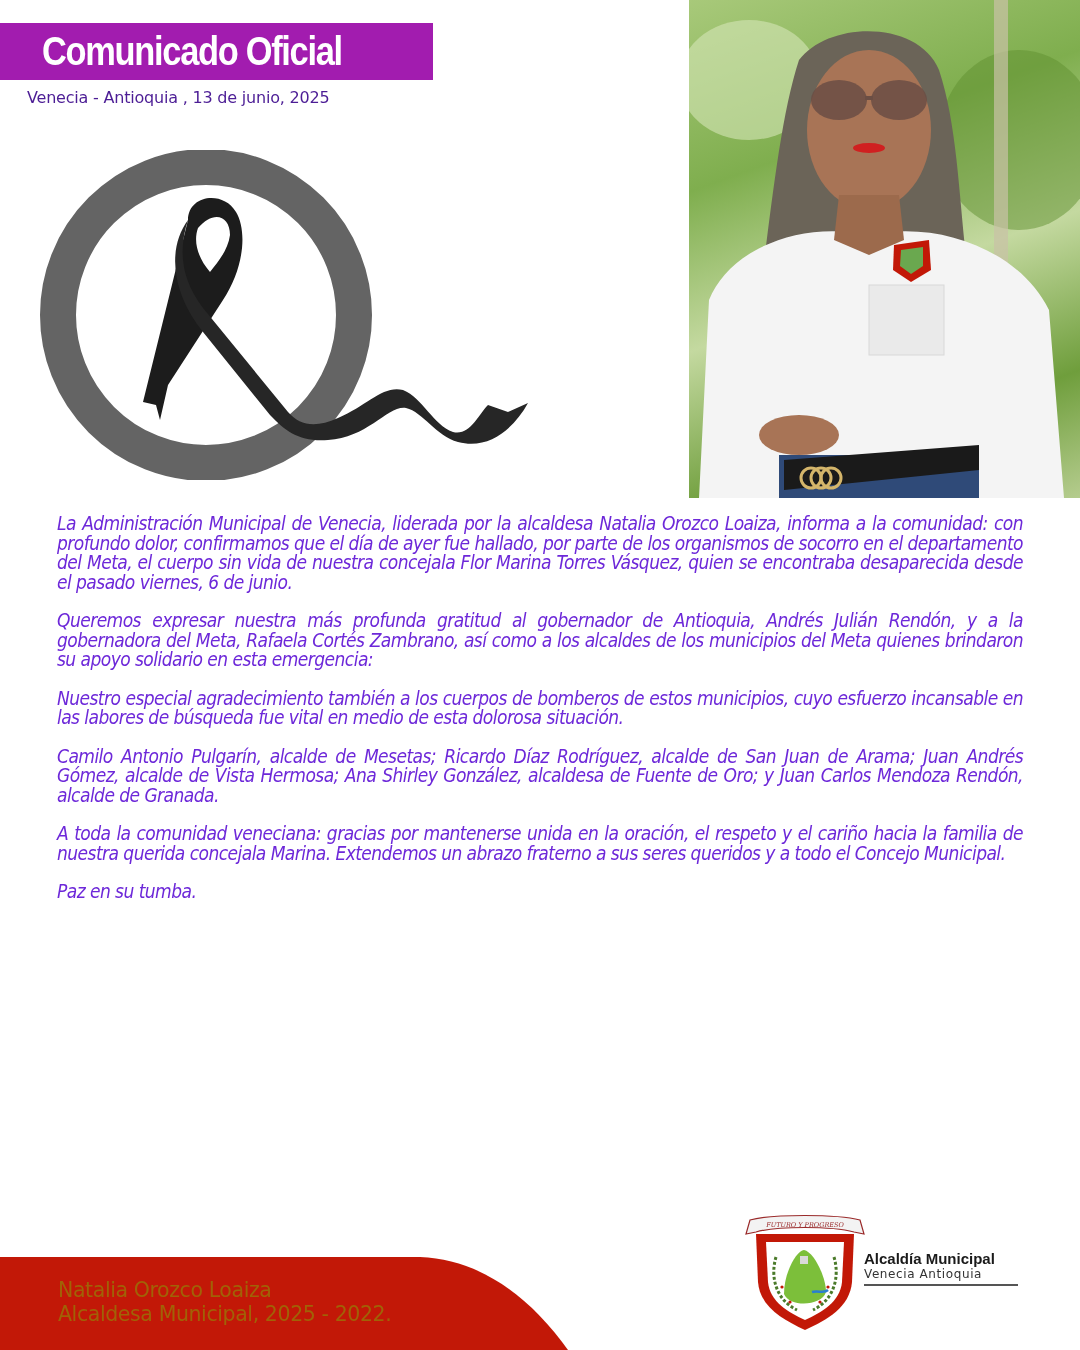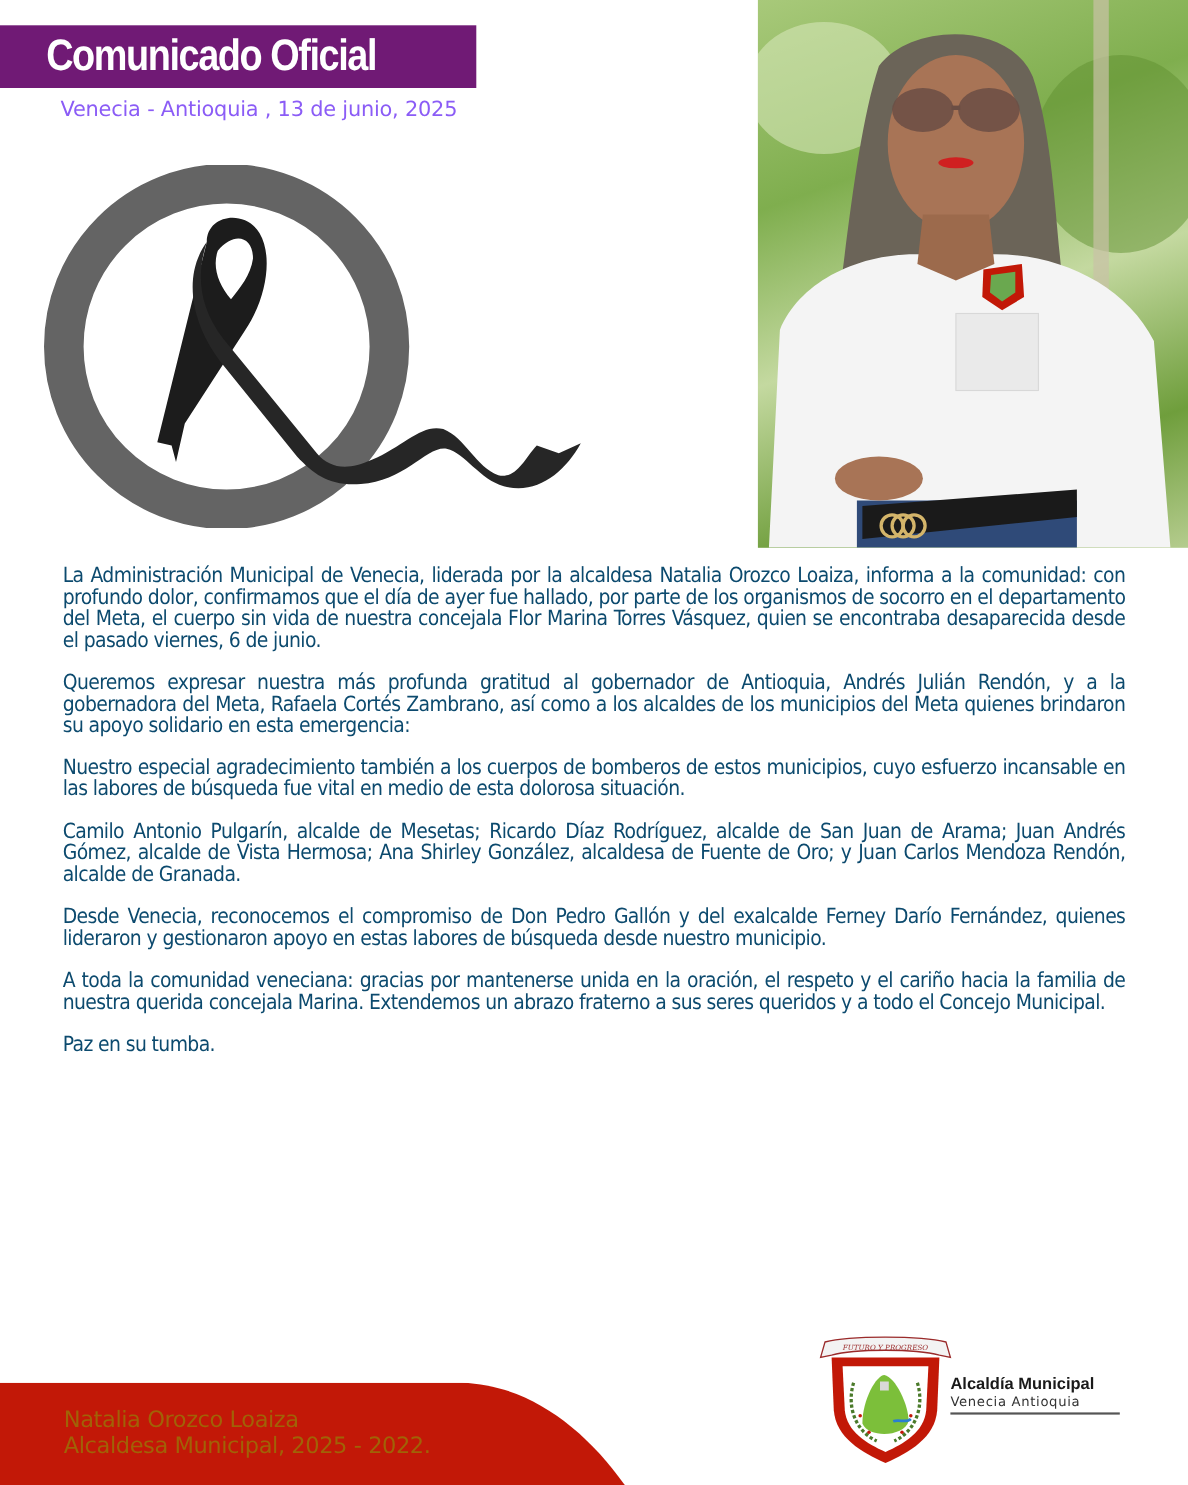--- a/index.html
+++ b/index.html
@@ -1,43 +1,43 @@
 <!DOCTYPE html>
 <html><head>
 <meta charset="utf-8">
 <style>
   * { box-sizing: border-box; margin: 0; padding: 0; }
   html, body { width: 1080px; height: 1350px; background: #ffffff; overflow: hidden; }
   body { position: relative; font-family: "DejaVu Sans", sans-serif; color: #1a1a1a; }
 
   .title-bar {
     position: absolute; left: 0; top: 23px; width: 433px; height: 57px;
-    background: #701a75; display: flex; align-items: center; padding-left: 42px;
+    background: #a21caf; display: flex; align-items: center; padding-left: 42px;
   }
   .title-text {
     font-family: "Liberation Sans", sans-serif; font-weight: 700; font-size: 40px;
     color: #ffffff; letter-spacing: -1.5px; transform: scaleX(0.86); transform-origin: left center;
     white-space: nowrap;
   }
   .dateline {
-    position: absolute; left: 55px; top: 88px; font-size: 19px; color: #8b5cf6; white-space: nowrap;
+    position: absolute; left: 27px; top: 88px; font-size: 16px; color: #4c1d95; white-space: nowrap;
     font-family: "DejaVu Sans", sans-serif; letter-spacing: -0.2px;
   }
 
   .ribbon-graphic { position: absolute; left: 38px; top: 150px; width: 520px; height: 330px; }
 
   .photo {
     position: absolute; left: 689px; top: 0; width: 391px; height: 498px; overflow: hidden;
     background: linear-gradient(160deg, #a8c97a 0%, #7fae4e 30%, #c4d9a0 55%, #6f9e3c 80%, #b5cc8e 100%);
   }
 
   .body-text {
     position: absolute; left: 57px; top: 514px; width: 966px;
     font-family: "DejaVu Sans Condensed", "DejaVu Sans", sans-serif;
-    font-size: 19px; line-height: 19.5px; color: #0c4a6e; letter-spacing: -0.55px;
+    font-size: 19px; line-height: 19.5px; color: #6d28d9; letter-spacing: -0.55px; font-style: italic;
   }
   .para { text-align: justify; margin-bottom: 19px; }
   .para.left { text-align: left; }
 
   .signature-shape { position: absolute; left: 0; top: 1257px; width: 570px; height: 93px; }
   .signature {
     position: absolute; left: 58px; top: 1278px; color: #a16207; font-size: 20.5px; line-height: 24px;
     letter-spacing: -0.4px; font-family: "DejaVu Sans", sans-serif;
   }
 
@@ -97,21 +97,20 @@
 
     <ellipse cx="110" cy="435" rx="40" ry="20" fill="#a87456"></ellipse>
   </svg>
 </div>
 
 <div class="body-text">
   <p class="para">La Administración Municipal de Venecia, liderada por la alcaldesa Natalia Orozco Loaiza, informa a la comunidad: con profundo dolor, confirmamos que el día de ayer fue hallado, por parte de los organismos de socorro en el departamento del Meta, el cuerpo sin vida de nuestra concejala Flor Marina Torres Vásquez, quien se encontraba desaparecida desde el pasado viernes, 6 de junio.</p>
   <p class="para">Queremos expresar nuestra más profunda gratitud al gobernador de Antioquia, Andrés Julián Rendón, y a la gobernadora del Meta, Rafaela Cortés Zambrano, así como a los alcaldes de los municipios del Meta quienes brindaron su apoyo solidario en esta emergencia:</p>
   <p class="para">Nuestro especial agradecimiento también a los cuerpos de bomberos de estos municipios, cuyo esfuerzo incansable en las labores de búsqueda fue vital en medio de esta dolorosa situación.</p>
   <p class="para">Camilo Antonio Pulgarín, alcalde de Mesetas; Ricardo Díaz Rodríguez, alcalde de San Juan de Arama; Juan Andrés Gómez, alcalde de Vista Hermosa; Ana Shirley González, alcaldesa de Fuente de Oro; y Juan Carlos Mendoza Rendón, alcalde de Granada.</p>
-  <p class="para">Desde Venecia, reconocemos el compromiso de Don Pedro Gallón y del exalcalde Ferney Darío Fernández, quienes lideraron y gestionaron apoyo en estas labores de búsqueda desde nuestro municipio.</p>
   <p class="para">A toda la comunidad veneciana: gracias por mantenerse unida en la oración, el respeto y el cariño hacia la familia de nuestra querida concejala Marina. Extendemos un abrazo fraterno a sus seres queridos y a todo el Concejo Municipal.</p>
   <p class="para left">Paz en su tumba.</p>
 </div>
 
 <svg class="signature-shape" viewBox="0 0 570 93" preserveAspectRatio="none">
   <path d="M0 0 L420 0 C480 2, 530 40, 568 93 L0 93 Z" fill="#c21807"></path>
 </svg>
 <div class="signature">
   <div>Natalia Orozco Loaiza</div>
   <div>Alcaldesa Municipal, 2025 - 2022.</div>

